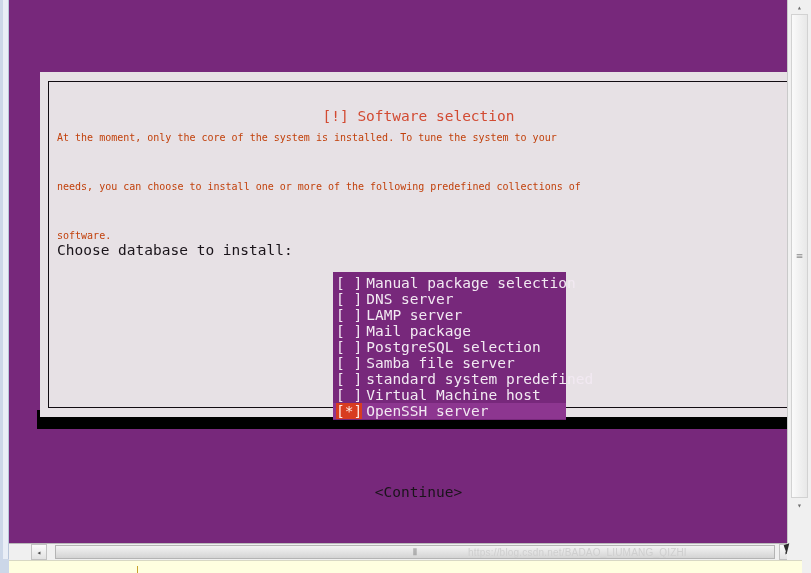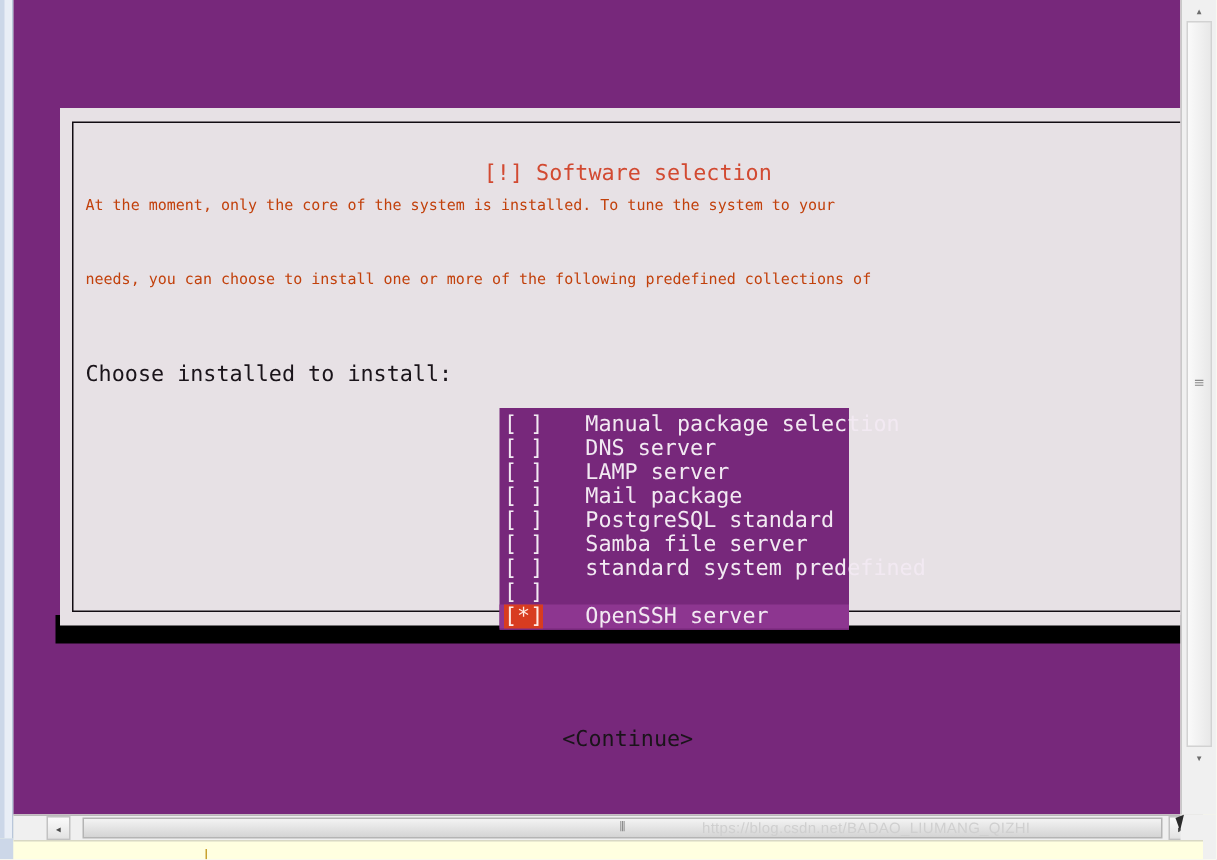--- a/index.html
+++ b/index.html
@@ -132,21 +132,20 @@
     display: inline-block;
     white-space: pre;
   }
   .marker.active {
     background: #d83c20;
     color: #ffe9e2;
   }
   .item-label {
     white-space: pre;
     padding-left: 4px;
-    margin-left: 24px;
   }
 
   
   .continue-wrap {
     position: absolute;
     left: 0; right: 0;
     top: 364px;
     text-align: center;
     margin-top: 46px;
   }
@@ -315,23 +314,24 @@
 
       <div class="dialog-border"></div>
 
       <div class="title-wrap">
         <span class="title-text">[!] Software selection</span>
       </div>
 
       <div class="dialog-body">
         <div class="para-line">At the moment, only the core of the system is installed. To tune the system to your</div>
         <div class="para-line">needs, you can choose to install one or more of the following predefined collections of</div>
+        <div class="para-line">software.</div>
       </div>
 
-      <div class="prompt-line">Choose installed to install:</div>
+      <div class="prompt-line">Choose database to install:</div>
 
       <div class="listbox">
 
         <div class="list-row">
           <span class="marker">[ ]</span>
           <span class="item-label">Manual package selection</span>
         </div>
 
         <div class="list-row">
           <span class="marker">[ ]</span>
@@ -343,35 +343,36 @@
           <span class="item-label">LAMP server</span>
         </div>
 
         <div class="list-row">
           <span class="marker">[ ]</span>
           <span class="item-label">Mail package</span>
         </div>
 
         <div class="list-row">
           <span class="marker">[ ]</span>
-          <span class="item-label">PostgreSQL standard</span>
+          <span class="item-label">PostgreSQL selection</span>
         </div>
 
         <div class="list-row">
           <span class="marker">[ ]</span>
           <span class="item-label">Samba file server</span>
         </div>
 
         <div class="list-row">
           <span class="marker">[ ]</span>
           <span class="item-label">standard system predefined</span>
         </div>
 
         <div class="list-row">
           <span class="marker">[ ]</span>
+          <span class="item-label">Virtual Machine host</span>
         </div>
 
         <div class="list-row selected-row">
           <span class="marker active">[*]</span>
           <span class="item-label">OpenSSH server</span>
         </div>
 
       </div>
 
       <div class="continue-wrap">

